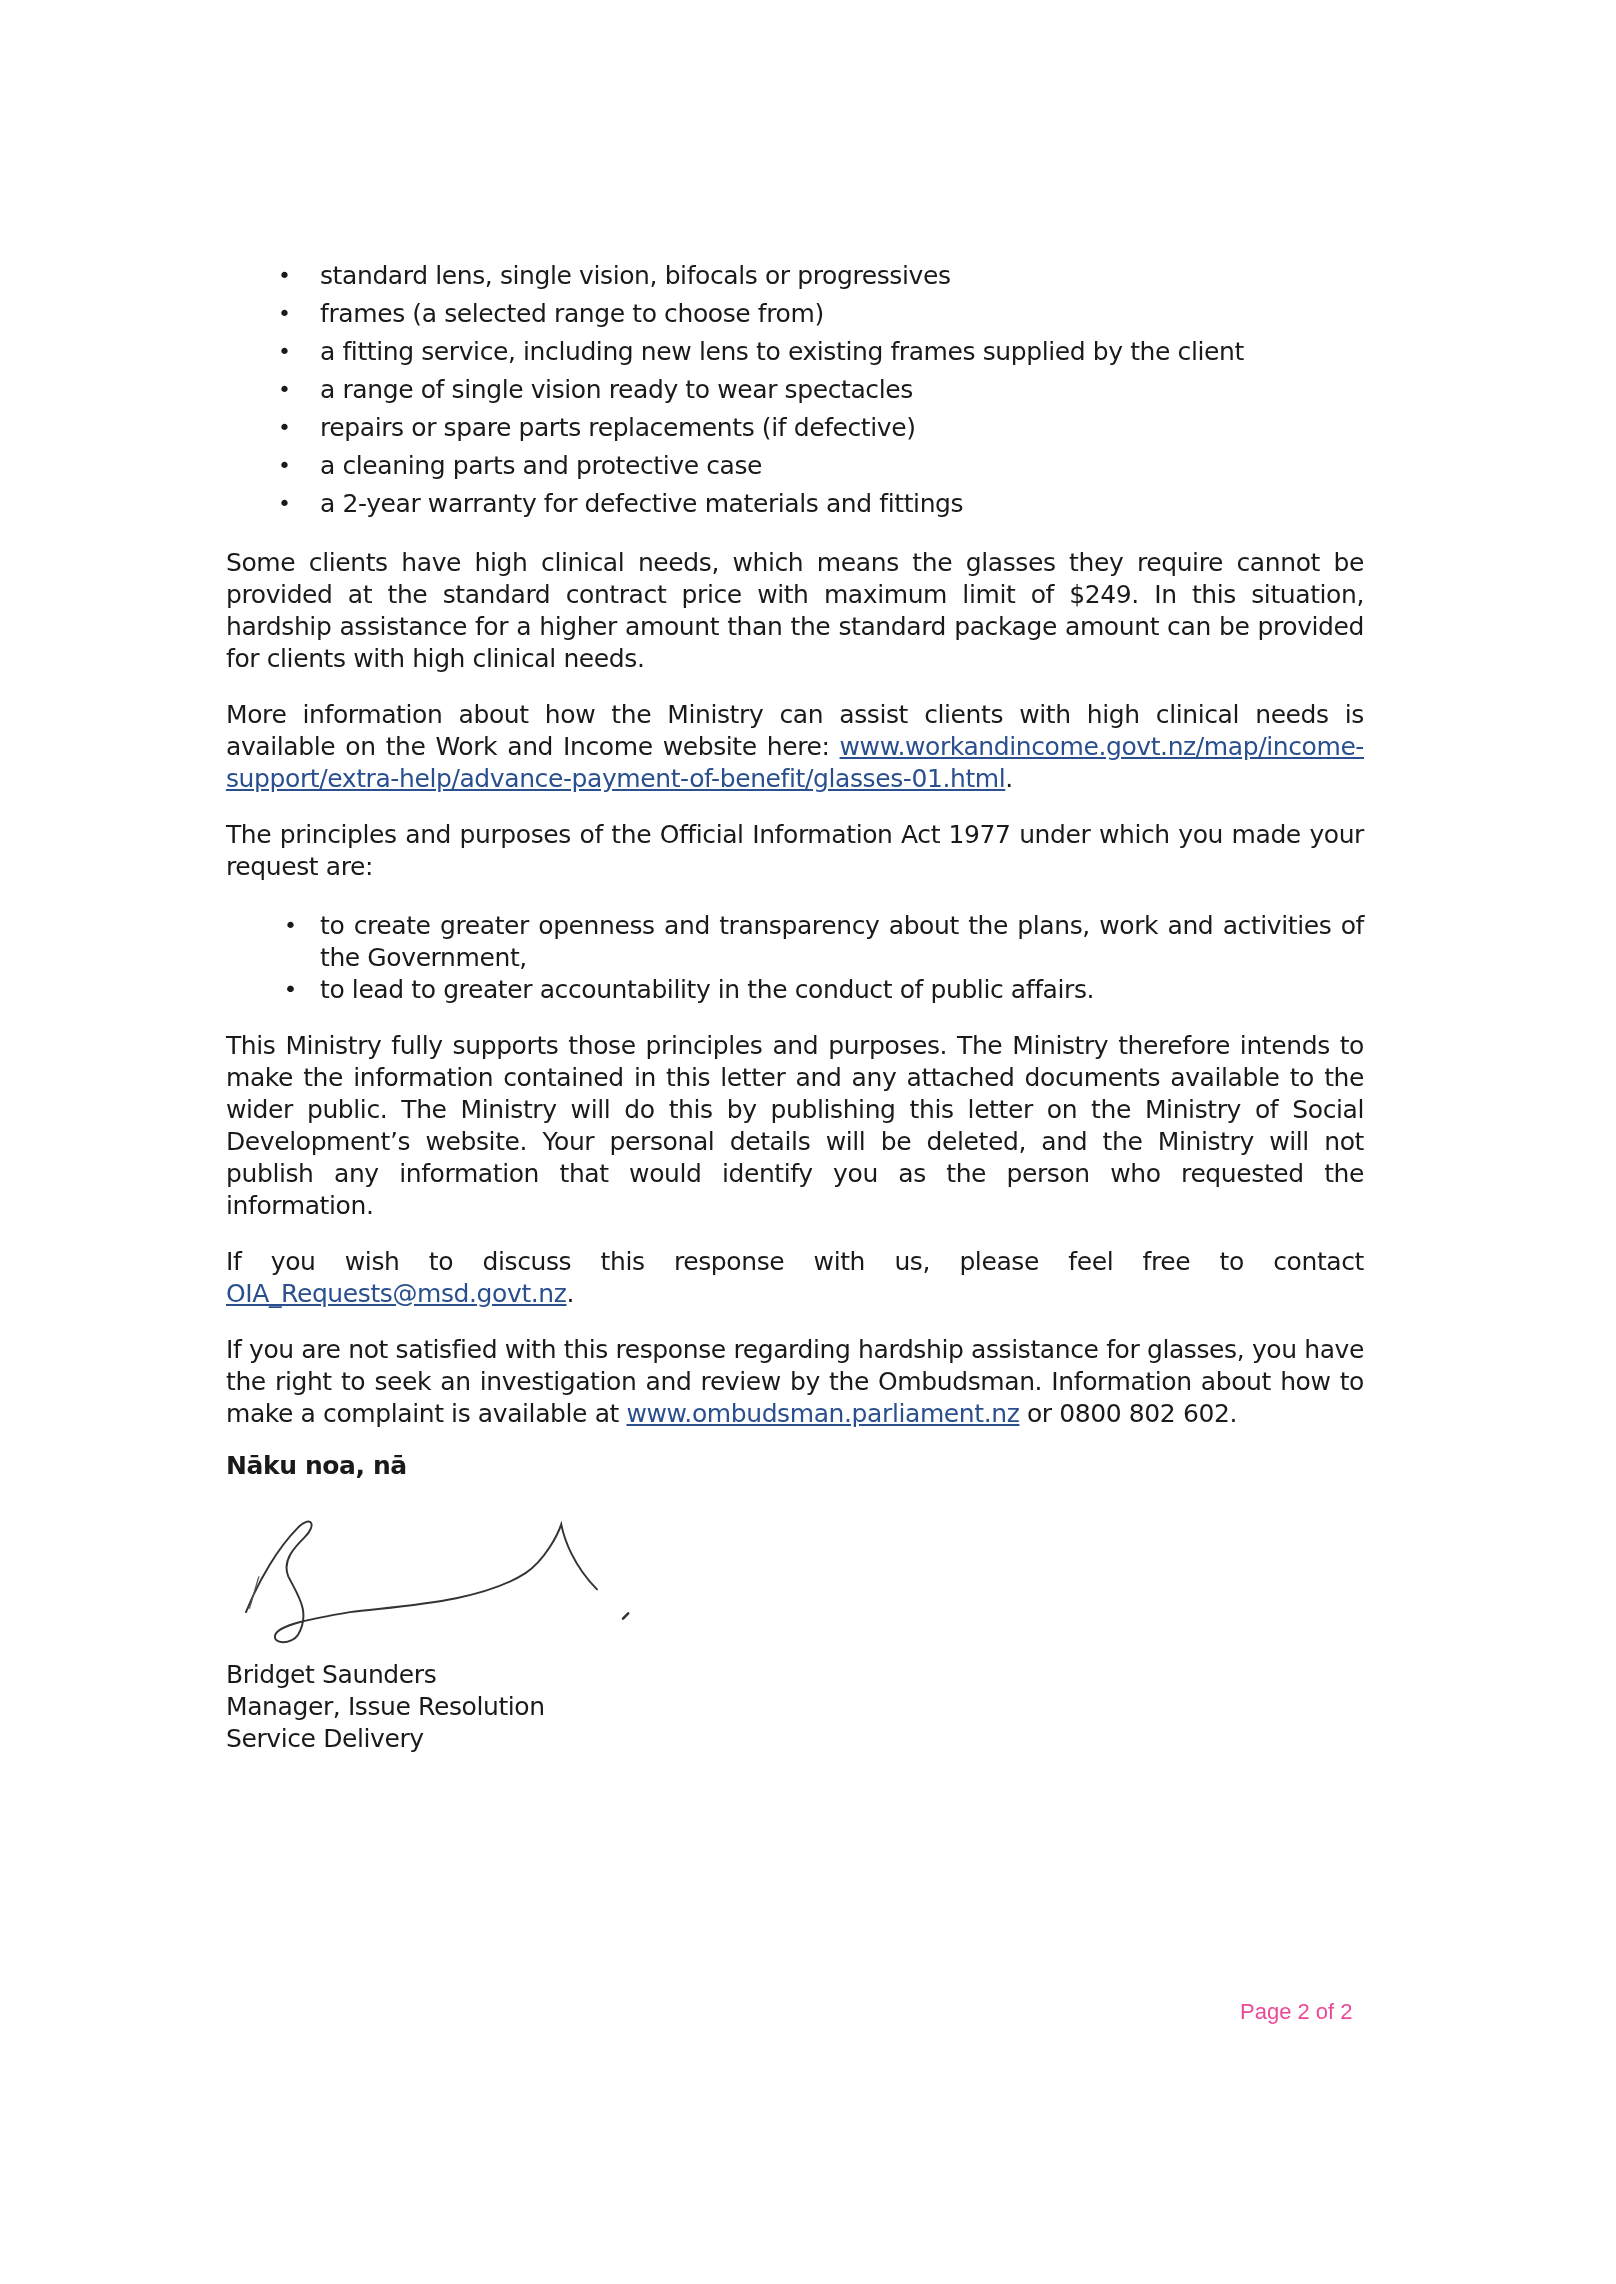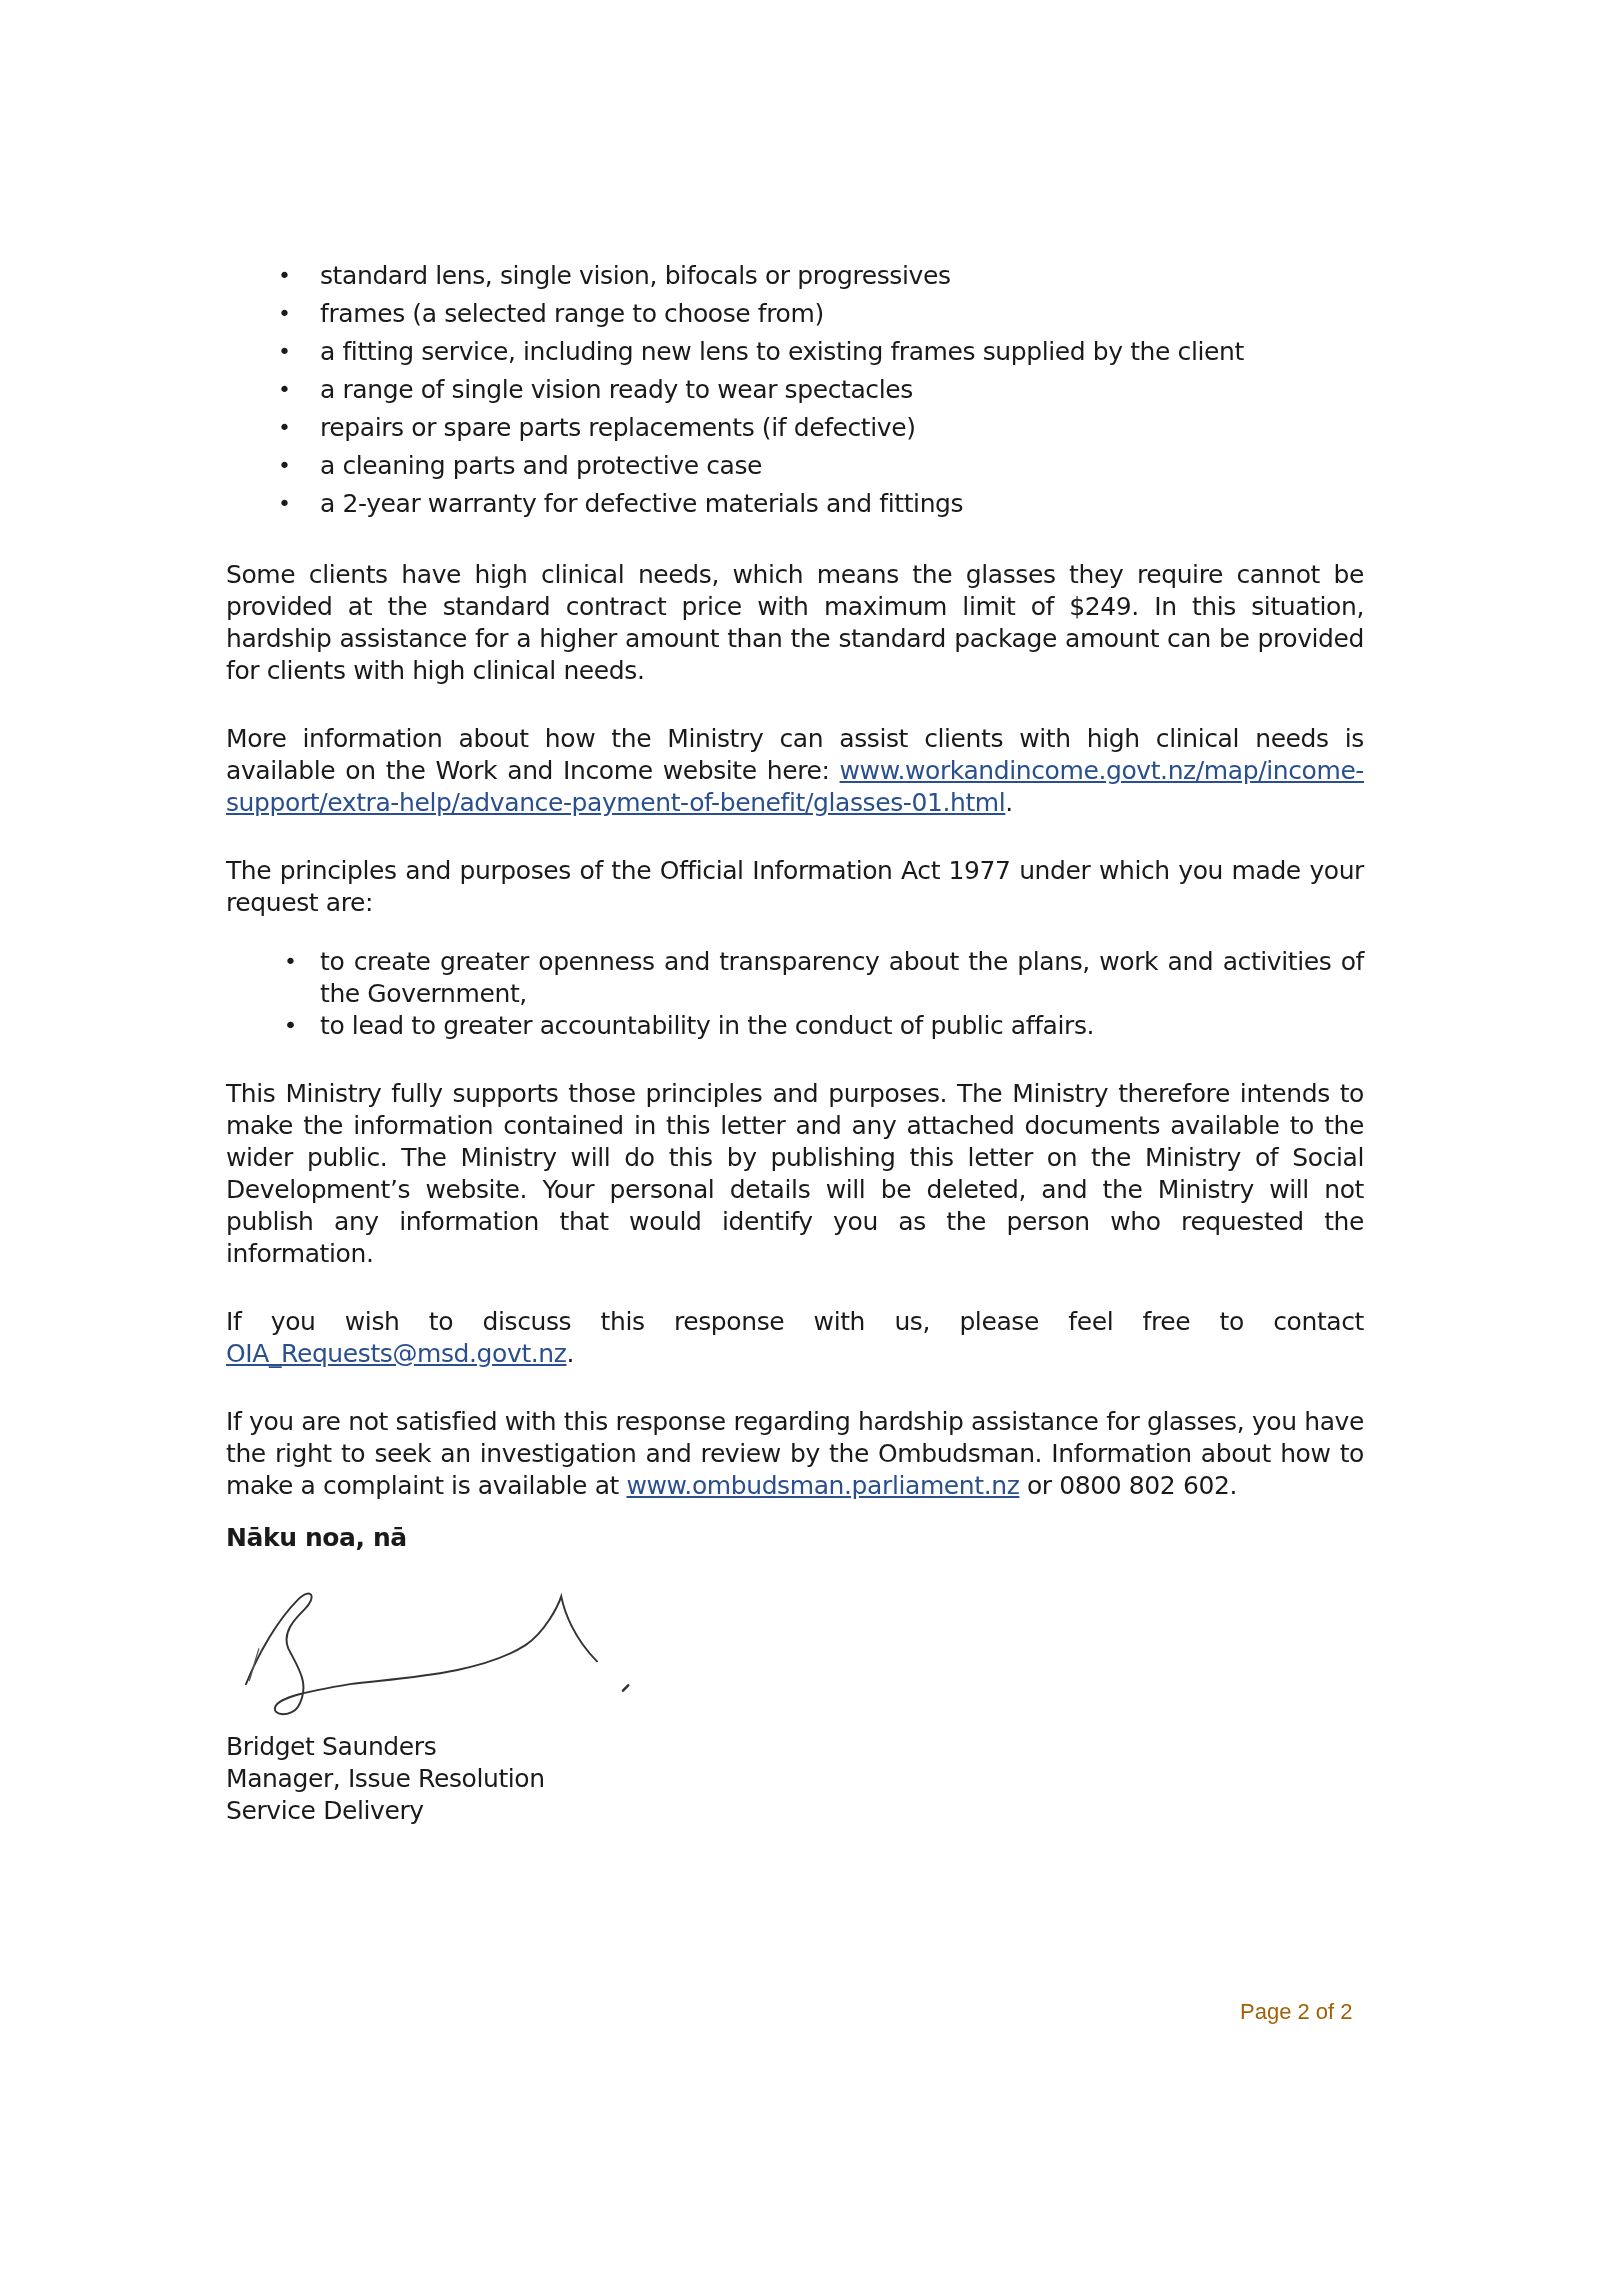--- a/index.html
+++ b/index.html
@@ -56,21 +56,21 @@
       position: absolute;
       left: 58px;
       top: 0;
       font-size: 22px;
     }
     p {
       margin: 0;
       text-align: justify;
     }
     p.gap {
-      margin-top: 36px;
+      margin-top: 24px;
     }
     a.link {
       color: #2a4f8f;
       text-decoration: underline;
     }
     .signoff {
       margin-top: 20px;
       font-weight: bold;
     }
     .signature {
@@ -85,21 +85,21 @@
       top: 0;
     }
     .sig-name { margin-top: 13px; }
     .bold { font-weight: normal; }
     .page-number {
       position: absolute;
       left: 1240px;
       top: 1999px;
       font-family: "Liberation Sans", sans-serif;
       font-size: 22px;
-      color: #a16207;
+      color: #ec4899;
     }
   </style>
 </head>
 <body>
 
 <div class="page">
 
   <ul class="bullets">
     <li><span class="dot">•</span><span>standard lens, single vision, bifocals or progressives</span></li>
     <li><span class="dot">•</span><span>frames (a selected range to choose from)</span></li>

